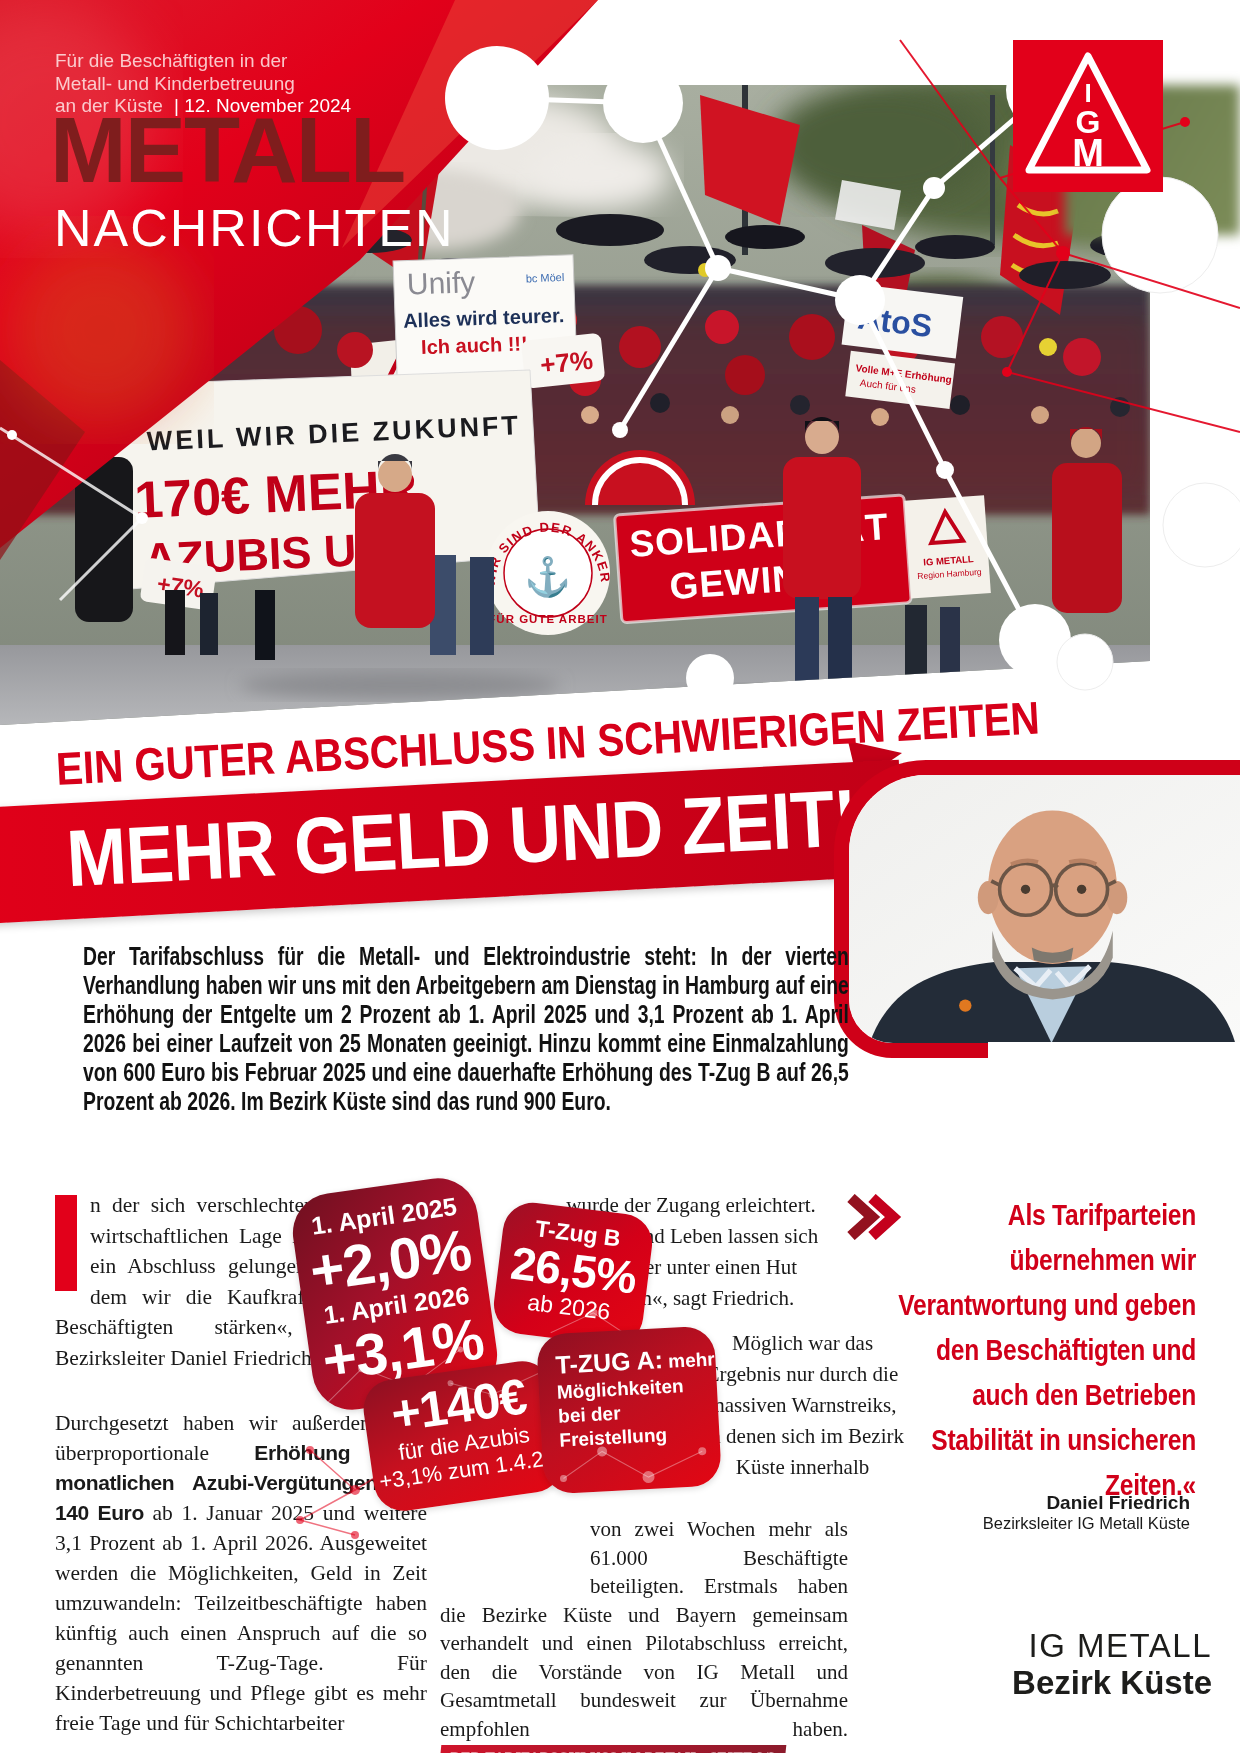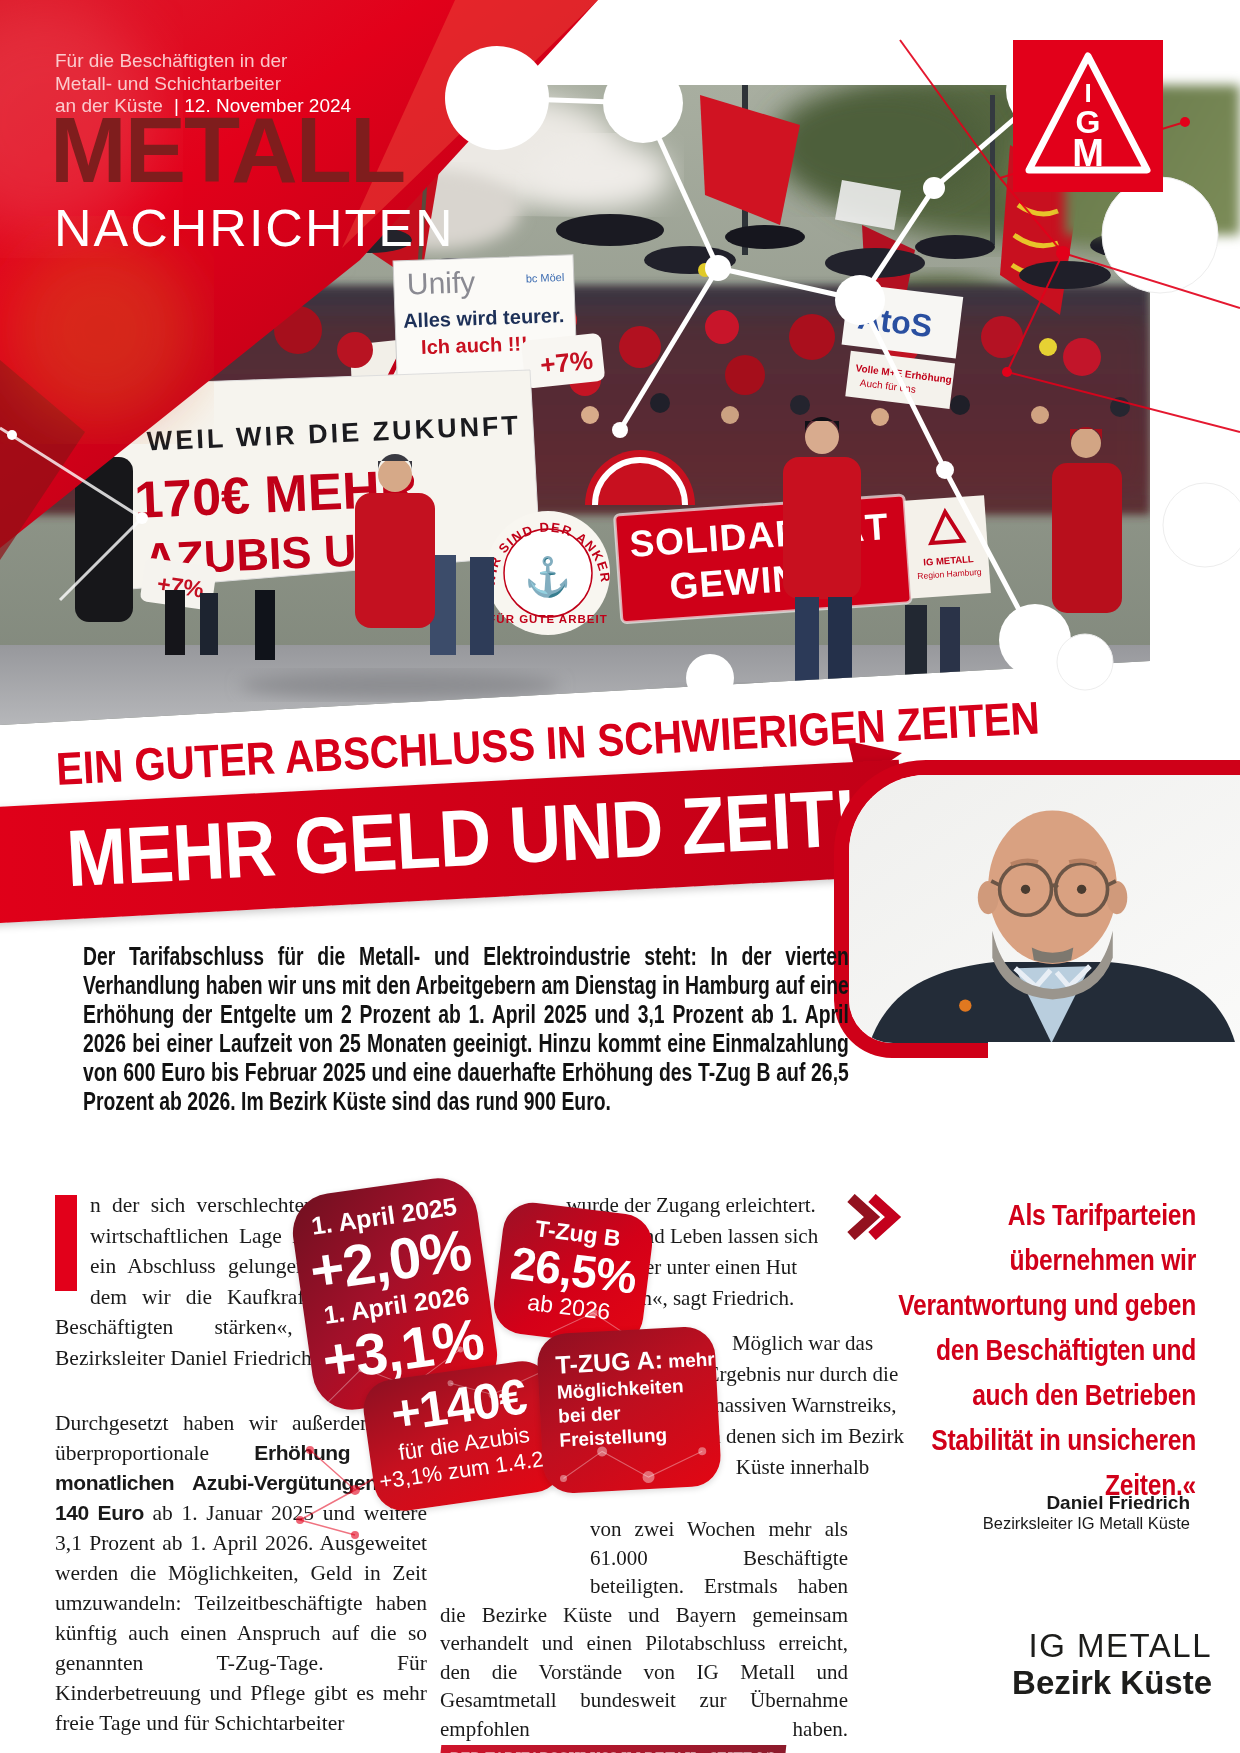--- a/index.html
+++ b/index.html
@@ -314,21 +314,21 @@
   <svg class="abs" style="left:1013px;top:40px;" width="150" height="152" viewBox="0 0 150 152">
     <rect x="0" y="0" width="150" height="152" fill="#e2001a"></rect>
     <path d="M75,16 L134,130 L16,130 Z" fill="none" stroke="#ffffff" stroke-width="7" stroke-linejoin="round"></path>
     <text x="75" y="62" text-anchor="middle" font-family="Liberation Sans,sans-serif" font-weight="bold" font-size="26" fill="#ffffff">I</text>
     <text x="75" y="93" text-anchor="middle" font-family="Liberation Sans,sans-serif" font-weight="bold" font-size="32" fill="#ffffff">G</text>
     <text x="75" y="126" text-anchor="middle" font-family="Liberation Sans,sans-serif" font-weight="bold" font-size="38" fill="#ffffff">M</text>
   </svg>
 
   <div class="abs" style="left:55px;top:50px;font-size:19px;line-height:22.5px;color:rgba(255,232,232,.85);font-weight:normal;">
     <div>Für die Beschäftigten in der</div>
-    <div>Metall- und Schichtarbeiter</div>
+    <div>Metall- und Kinderbetreuung</div>
     <div>
       <span>an der Küste</span>
       <span style="color:#ffffff;margin-left:6px;">| 12. November 2024</span>
     </div>
   </div>
   <div class="abs" style="left:50px;top:104px;font-size:92px;font-weight:bold;color:#7f1d1d;letter-spacing:-2px;line-height:1;">METALL</div>
   <div class="abs" style="left:54px;top:202px;font-size:52px;font-weight:400;color:#ffffff;letter-spacing:2px;line-height:1;text-align:center;">NACHRICHTEN</div>
 
   <div class="abs" style="left:55px;top:746px;transform:rotate(-3deg);transform-origin:left top;color:#d6001a;font-weight:bold;font-size:46px;line-height:1;">
     <span class="sx" style="width:985px;transform:scaleX(.875);transform-origin:left top;">EIN GUTER ABSCHLUSS IN SCHWIERIGEN ZEITEN</span>

